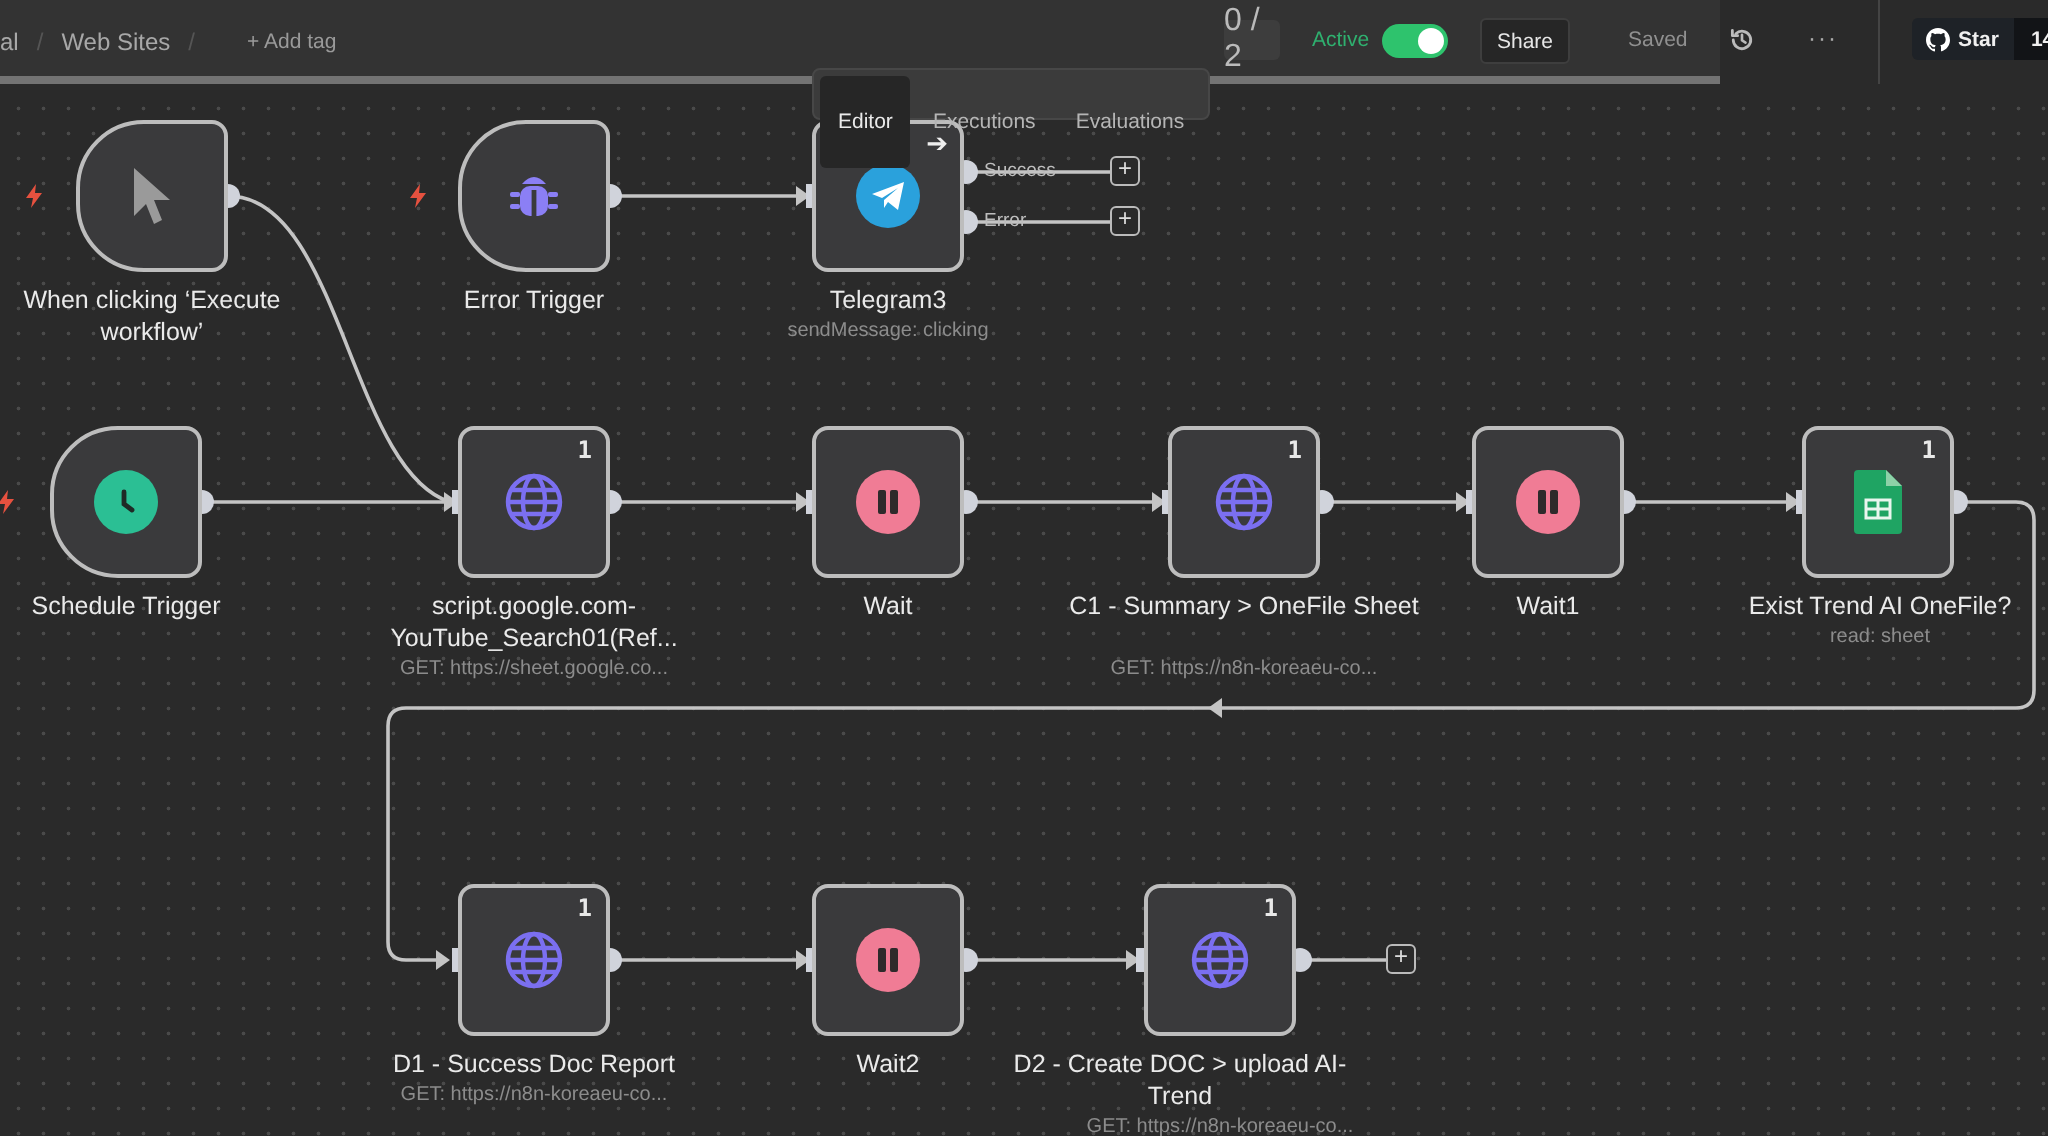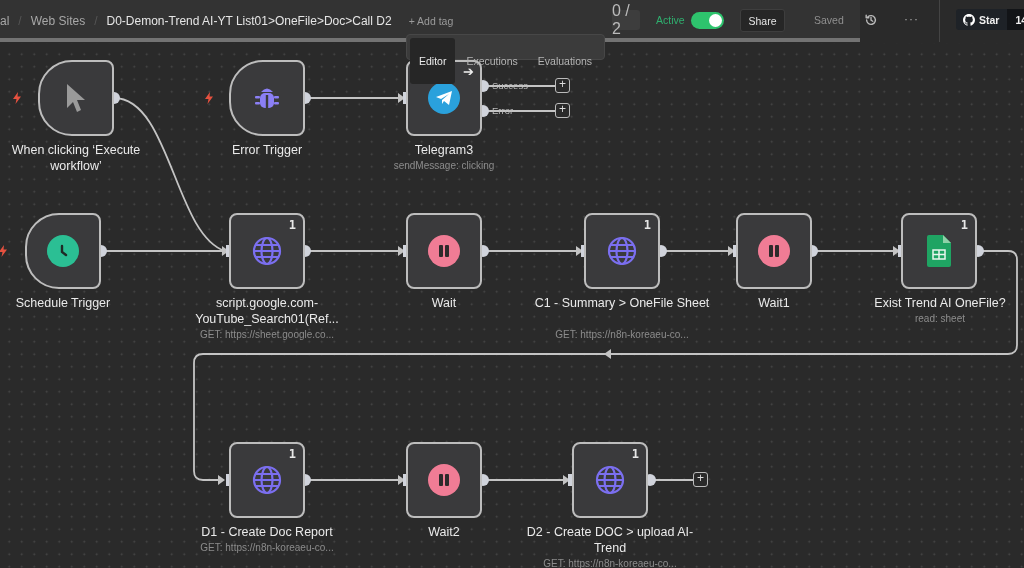--- a/index.html
+++ b/index.html
@@ -45,21 +45,20 @@
 </style>
 </head>
 <body>
 
 <div class="header">
   <div class="crumbs">
     <span class="crumb">al</span>
     <span class="crumb-sep">/</span>
     <span class="crumb">Web Sites</span>
     <span class="crumb-sep">/</span>
-    <span class="wf-title">D0-Demon-Trend AI-YT List01&gt;OneFile&gt;Doc&gt;Call D2</span>
     <span class="add-tag">+ Add tag</span>
   </div>
   <div class="counter">0 / 2</div>
   <span class="active-label">Active</span>
   <div class="toggle">
       <div class="knob"></div>
     </div>
   <div class="share-btn">Share</div>
   <span class="saved">Saved</span>
   <svg class="history-icon" viewBox="0 0 16 16">
@@ -262,21 +261,21 @@
 <div class="node" style="left:229px;top:442px">
   <span class="badge">1</span>
   <svg width="32" height="32" viewBox="0 0 32 32">
       <g fill="none" stroke="#7b6ff0" stroke-width="2.2">
         <circle cx="16" cy="16" r="13"></circle>
         <ellipse cx="16" cy="16" rx="5.5" ry="13"></ellipse>
         <path d="M3 16 H29 M5 10 H27 M5 22 H27"></path>
       </g>
     </svg>
 </div>
-<div class="label" style="left:177px;top:524px">D1 - Create Doc Report</div>
+<div class="label" style="left:177px;top:524px">D1 - Success Doc Report</div>
 <div class="sub" style="left:177px;top:542px">GET: https://n8n-koreaeu-co...</div>
 
 <div class="node" style="left:406px;top:442px">
   <div class="icon-circle" style="background:#f07c95">
     <svg width="14" height="14" viewBox="0 0 14 14">
         <rect x="2" y="1" width="4" height="12" rx="1" fill="#2e2a2b"></rect>
         <rect x="8" y="1" width="4" height="12" rx="1" fill="#2e2a2b"></rect>
       </svg>
   </div>
 </div>
@@ -286,14 +285,14 @@
   <span class="badge">1</span>
   <svg width="32" height="32" viewBox="0 0 32 32">
       <g fill="none" stroke="#7b6ff0" stroke-width="2.2">
         <circle cx="16" cy="16" r="13"></circle>
         <ellipse cx="16" cy="16" rx="5.5" ry="13"></ellipse>
         <path d="M3 16 H29 M5 10 H27 M5 22 H27"></path>
       </g>
     </svg>
 </div>
 <div class="plus" style="left:693px;top:472px">+</div>
-<div class="label" style="left:520px;top:524px">D2 - Create DOC &gt; upload AI-Trend</div>
+<div class="label" style="left:500px;top:524px">D2 - Create DOC &gt; upload AI-Trend</div>
 <div class="sub" style="left:520px;top:558px">GET: https://n8n-koreaeu-co...</div>
 
 </body></html>

